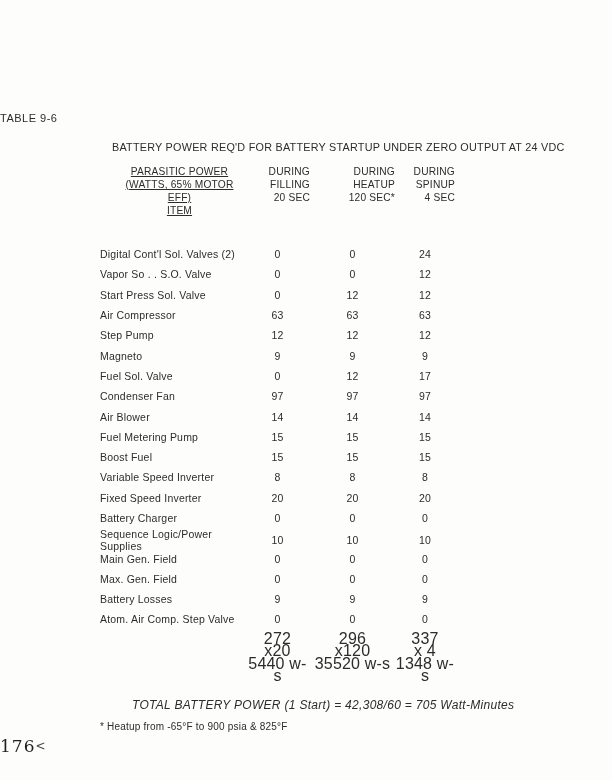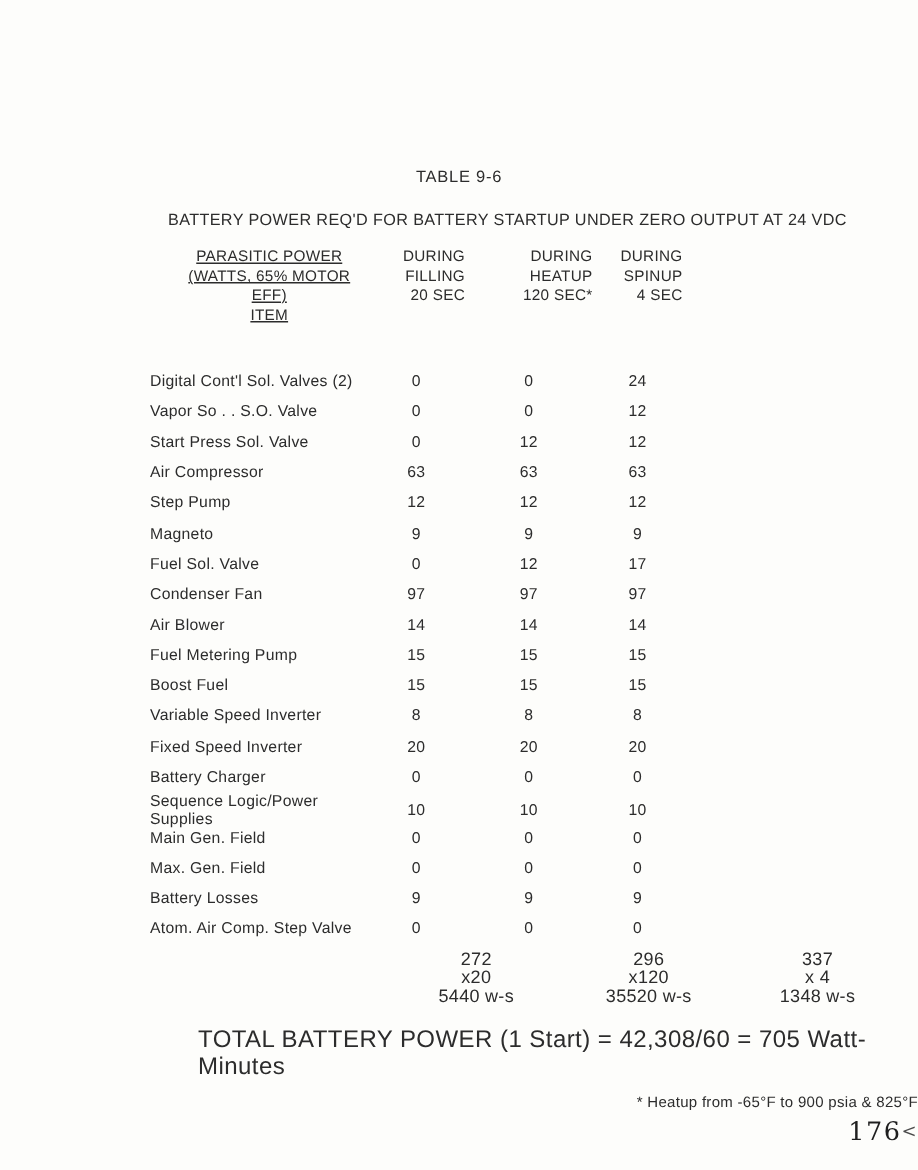--- a/index.html
+++ b/index.html
@@ -4,21 +4,21 @@
 <style>
   * { margin:0; padding:0; box-sizing:border-box; }
   html,body { background:#e9e9e9; }
   body { font-family:"Liberation Sans", sans-serif; }
   .page {
     width:612px; height:780px; margin:0 auto;
     background:#fdfdfb; color:#2c2c2c;
     position:relative; overflow:hidden;
   }
   .table-label {
-    padding-top:112px; text-align:center;
+    padding-top:112px; text-align:left;
     font-size:11px; letter-spacing:0.5px;
   }
   .doc-title {
     margin:17px 0 0 112px;
     font-size:10.8px; letter-spacing:0.25px;
   }
   .table-wrap { margin:12px 0 0 100px; width:355px; }
   .thead {
     display:grid; grid-template-columns:145px 65px 85px 60px;
     font-size:10.2px; line-height:13px; letter-spacing:0.2px;
@@ -30,33 +30,33 @@
   .trow {
     display:grid; grid-template-columns:145px 65px 85px 60px;
     height:20.3px; align-items:center;
     font-size:10.5px; letter-spacing:0.2px;
   }
   .cell.item { text-align:left; }
   .cell.num { text-align:center; }
   .totals {
     display:grid; grid-template-columns:145px 65px 85px 60px;
     margin-top:3px;
-    font-size:12px; line-height:12.5px; letter-spacing:0.2px;gap:40px;
+    font-size:16px; line-height:12.5px; letter-spacing:0.2px;
   }
   .totals .tcell { text-align:center; white-space:pre-line; }
   .total-line {
     margin:15px 0 0 132px;
-    font-size:16px; letter-spacing:0.3px;
+    font-size:12px; letter-spacing:0.3px;font-style:italic;
   }
   .footnote {
     margin:9px 0 0 100px;
-    font-size:10px; letter-spacing:0.2px;text-align:right;
+    font-size:10px; letter-spacing:0.2px;
   }
   .page-number-wrap {
-    margin-top:4px; text-align:right;
+    margin-top:4px; text-align:left;
     font-family:"DejaVu Serif", serif;
     font-size:17px; letter-spacing:1px; color:#1f1f1f;
   }
   .page-number-wrap .artifact {
     font-size:12px; vertical-align:2px; color:#4a4a4a;
   }
 </style>
 </head>
 <body>
 

